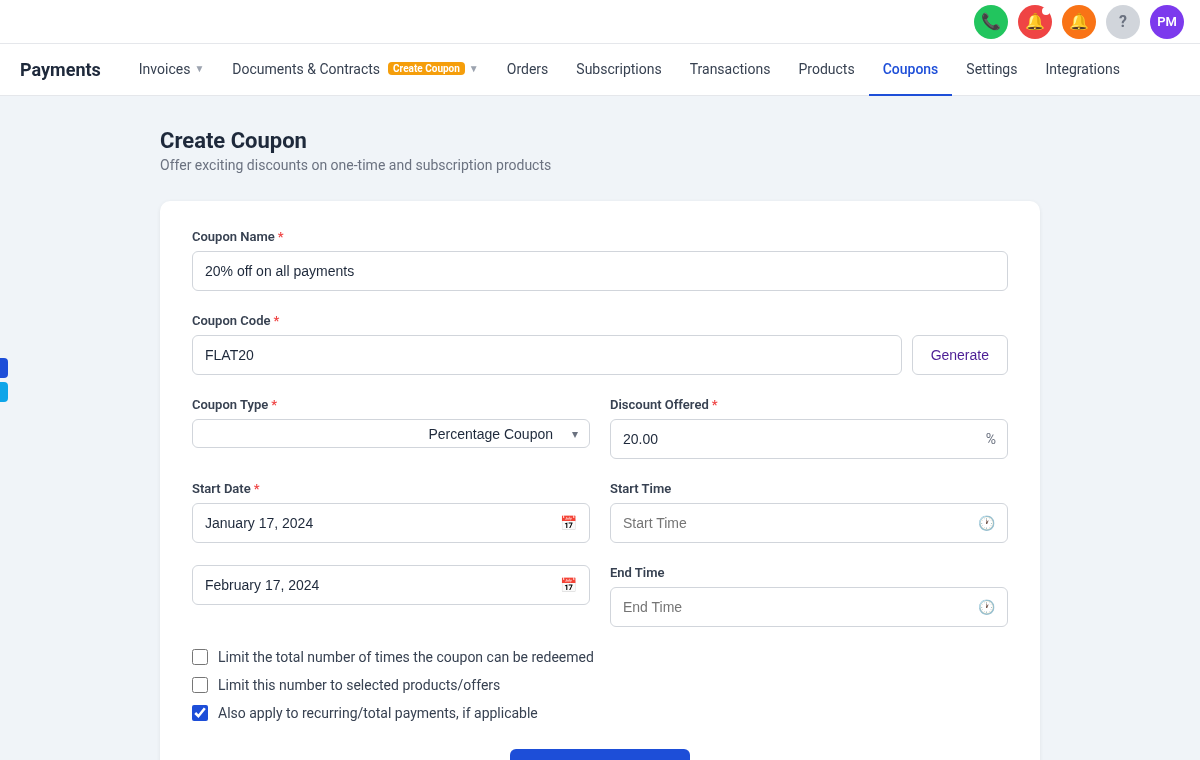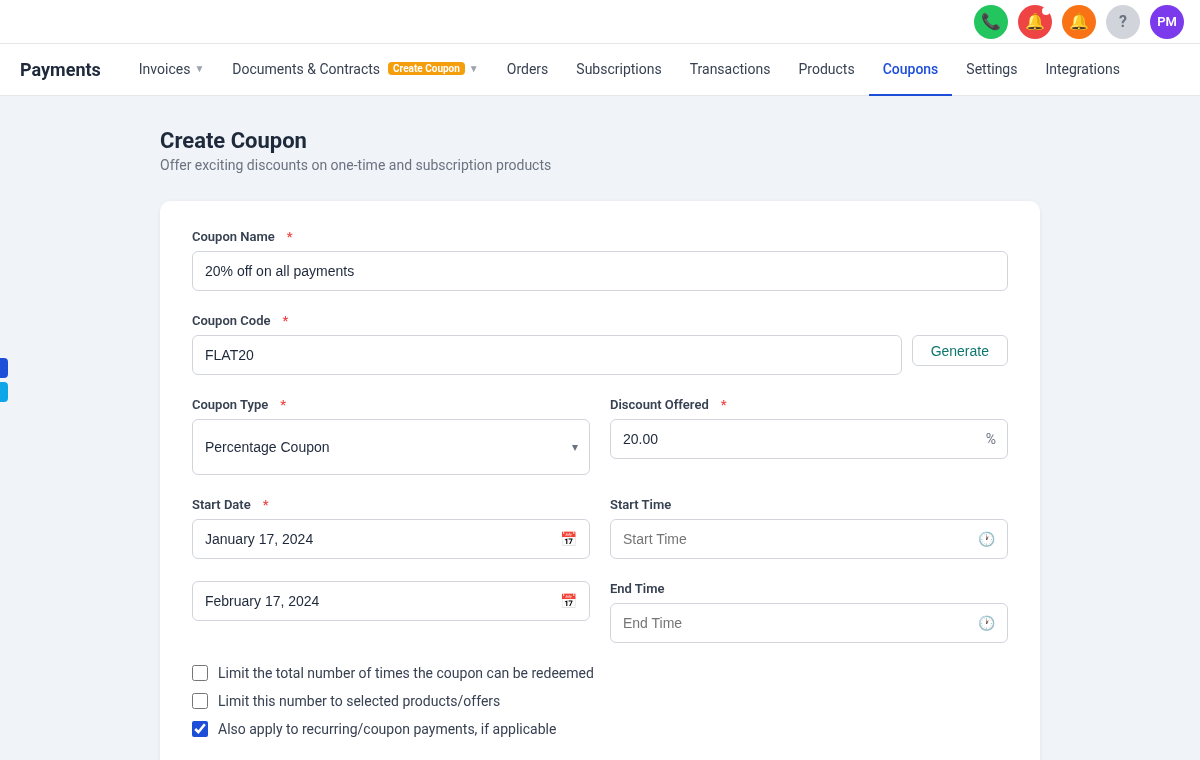--- a/index.html
+++ b/index.html
@@ -102,74 +102,75 @@
     }
 
     .form-group { margin-bottom: 22px; }
     .form-label {
       font-size: 13px;
       font-weight: 600;
       color: #374151;
       margin-bottom: 7px;
       display: flex;
       align-items: flex-end;
-      gap: 12px;
+      gap: 3px;
     }
     .required { color: #ef4444; }
     .form-input {
       width: 100%;
       height: 40px;
       border: 1px solid #d1d5db;
       border-radius: 6px;
       padding: 0 12px;
       font-size: 14px;
       color: #1e293b;
       outline: none;
     }
 
     .coupon-code-row {
       display: flex;
       gap: 10px;
     }
     .coupon-code-row .form-input { flex: 1; }
     .generate-btn {
-      height: 31px;
+      height: 40px;
       padding: 0 18px;
       background: #fff;
       border: 1px solid #d1d5db;
       border-radius: 6px;
       font-size: 14px;
       font-weight: 500;
-      color: #0f766e;
+      color: #4c1d95;
       cursor: pointer;
       white-space: nowrap;
     }
 
     .form-row {
       display: grid;
       grid-template-columns: 1fr 1fr;
       gap: 20px;
       margin-bottom: 22px;
     }
 
     .select-wrapper {
       position: relative;
     }
     .select-wrapper select {
       width: 100%;
-      height: 56px;
+      height: 29px;
       border: 1px solid #d1d5db;
       border-radius: 6px;
       padding: 0 36px 0 12px;
       font-size: 14px;
       color: #1e293b;
       appearance: none;
       background: #fff;
       outline: none;
       cursor: pointer;
+      text-align: right;
     }
     .select-arrow {
       position: absolute;
       right: 12px;
       top: 50%;
       transform: translateY(-50%);
       pointer-events: none;
       color: #6b7280;
       font-size: 12px;
     }
@@ -429,21 +430,21 @@
       <label class="checkbox-item">
         <input type="checkbox" style="">
         <span>Limit the total number of times the coupon can be redeemed</span>
       </label>
       <label class="checkbox-item">
         <input type="checkbox" style="">
         <span>Limit this number to selected products/offers</span>
       </label>
       <label class="checkbox-item">
         <input type="checkbox" checked="" style="">
-        <span>Also apply to recurring/coupon payments, if applicable</span>
+        <span>Also apply to recurring/total payments, if applicable</span>
       </label>
     </div>
 
     <div class="form-actions">
       <button class="submit-btn">Create Coupon</button>
     </div>
 
   </div>
 </div>
 

